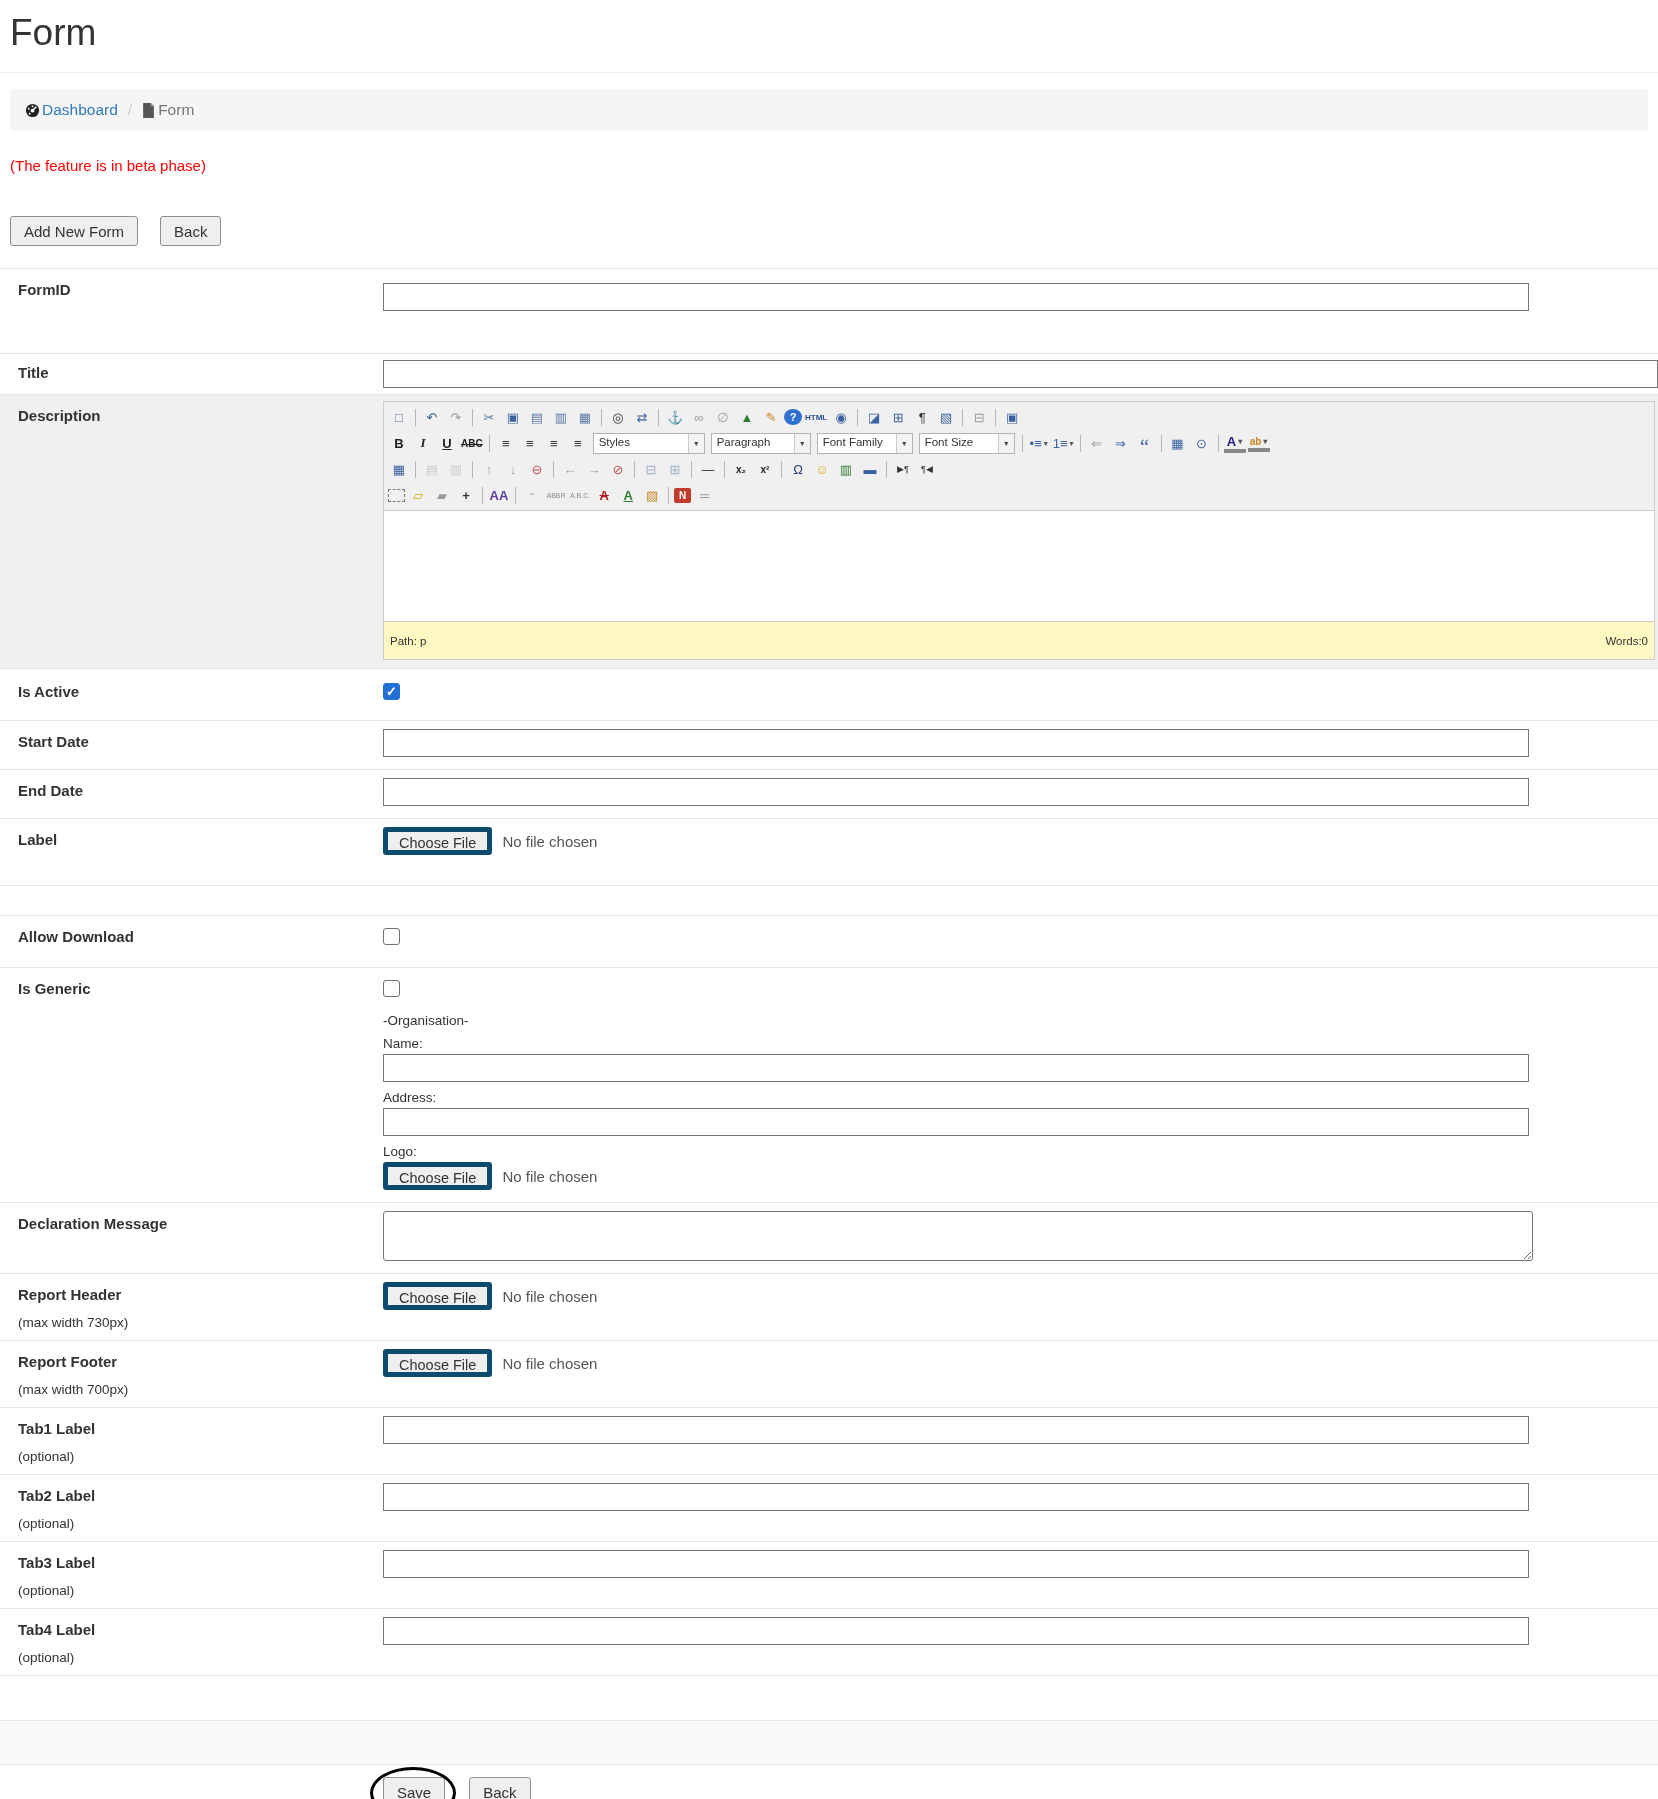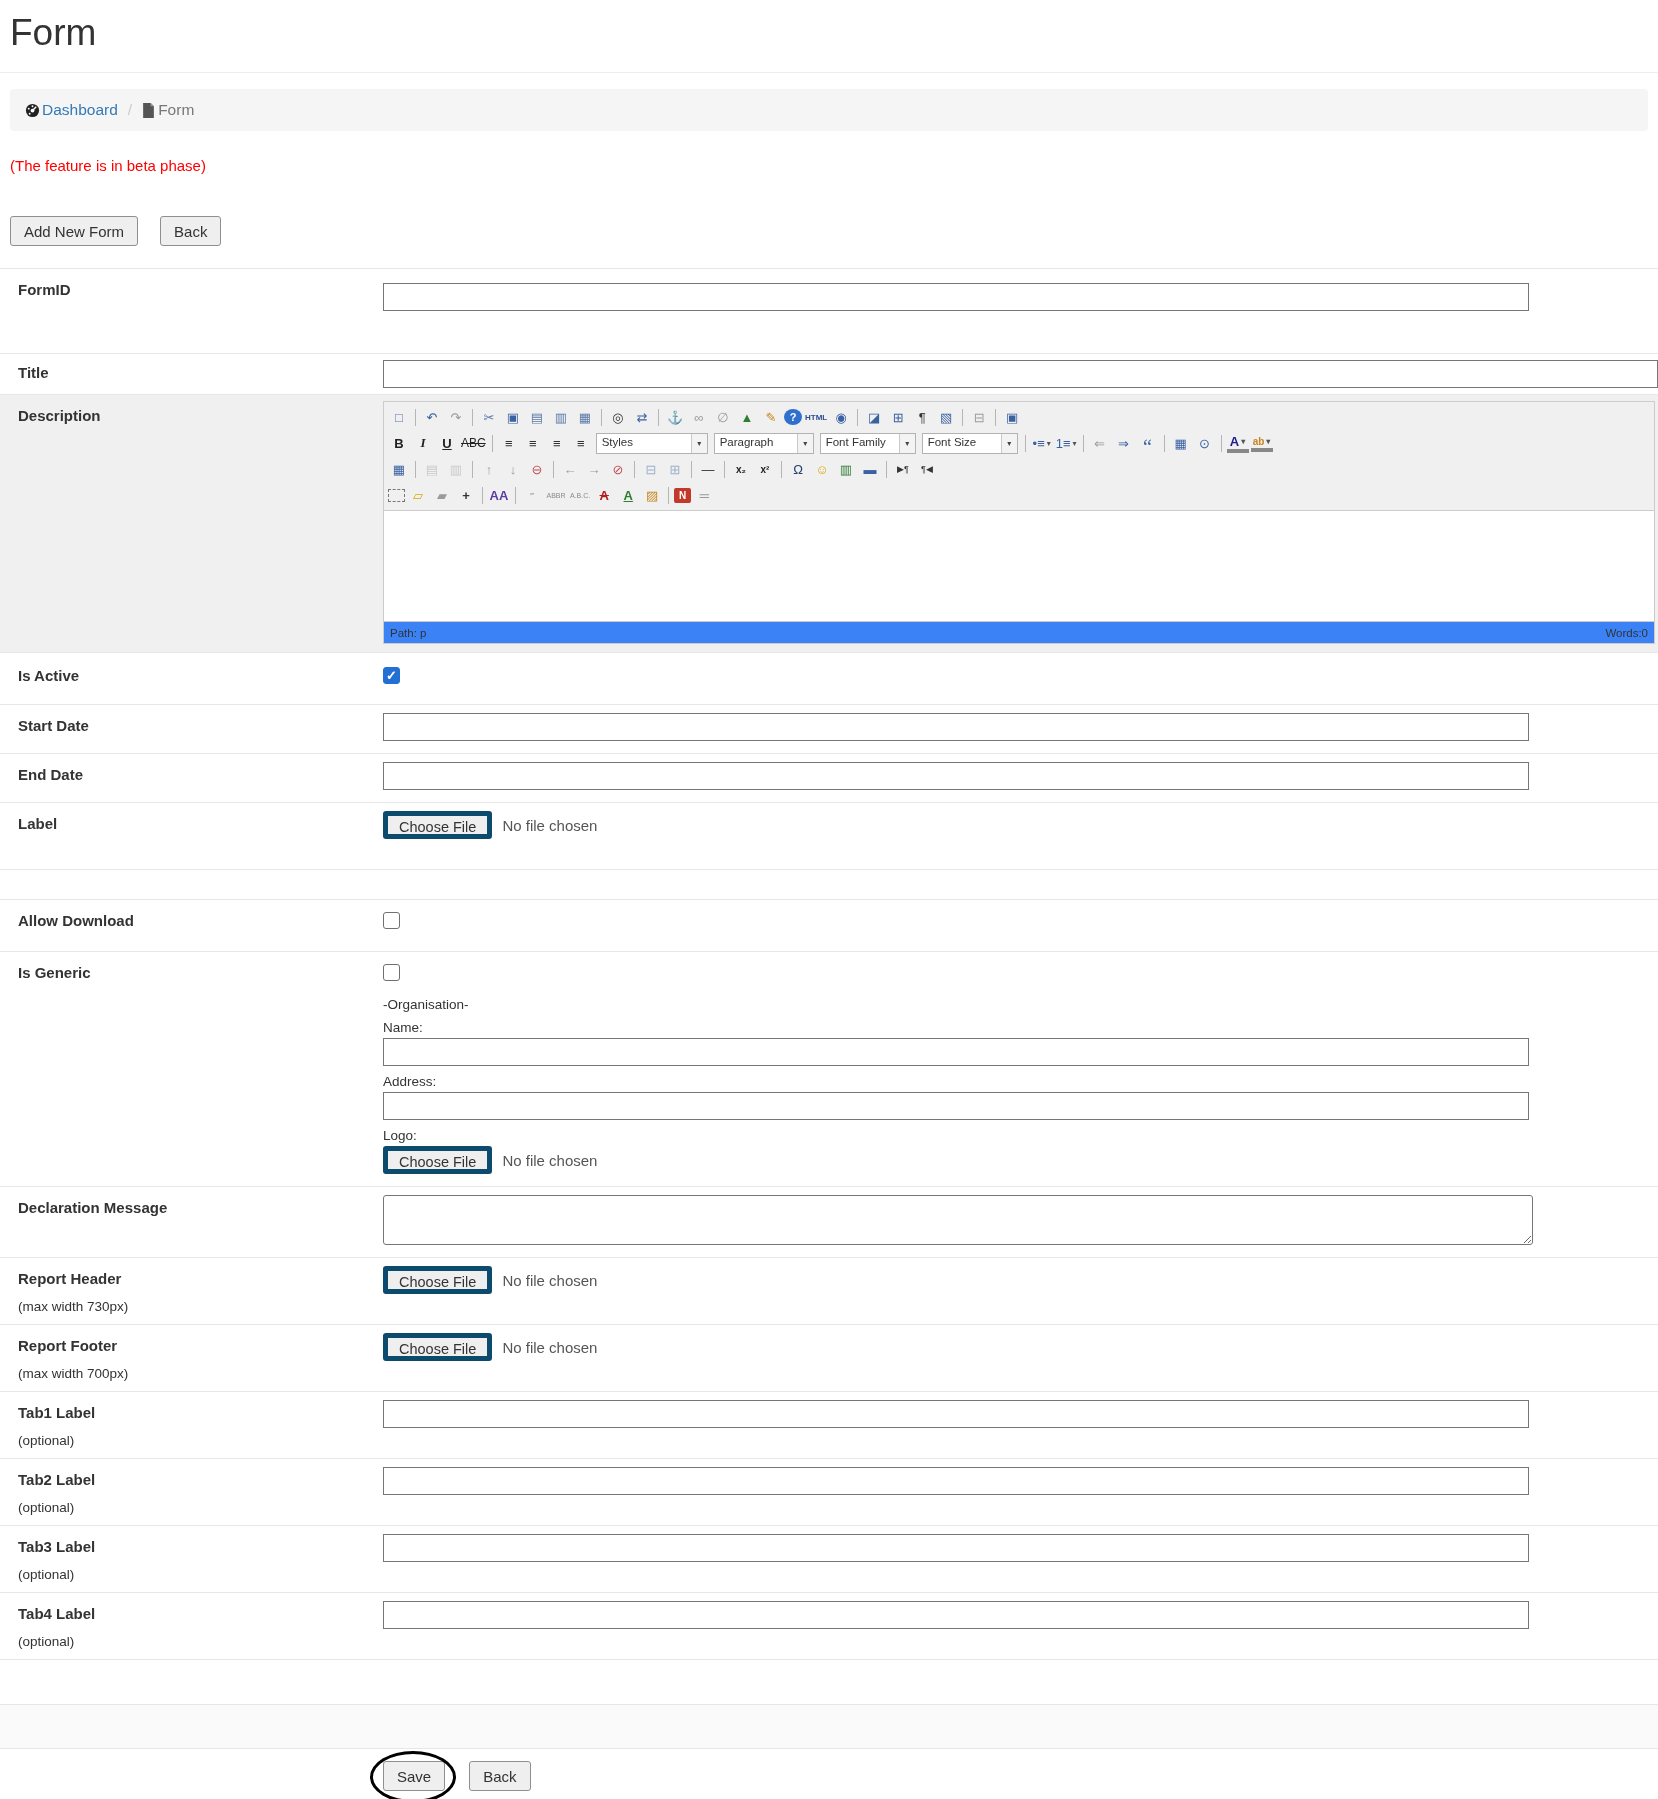--- a/index.html
+++ b/index.html
@@ -66,31 +66,31 @@
   .editor{width:1272px;border:1px solid #ccc;background:#f0f0f0;box-sizing:border-box;}
   .tb{padding:2px 3px;}
   .tb-row{display:flex;align-items:center;height:26px;}
   .tb-btn{display:inline-flex;align-items:center;justify-content:center;min-width:20px;height:20px;padding:0 1px;margin:0 1px;font-size:13px;color:#44618f;cursor:pointer;white-space:nowrap;background:transparent;border:none;font-family:inherit;}
   .tb-sep{width:1px;height:17px;background:#b5b5b5;margin:0 4px;}
   .tb-da{font-size:8px;color:#555;margin-left:2px;}
   .dd{display:inline-flex;align-items:stretch;justify-content:space-between;height:21px;background:#fff;border:1px solid #b3b3b3;margin:0 3px;font-size:11.5px;color:#333;box-sizing:border-box;cursor:pointer;}
   .dd-l{padding:2px 5px 0;}
   .dd-a{width:15px;border-left:1px solid #c9c9c9;display:flex;align-items:center;justify-content:center;font-size:8px;color:#444;background:#f3f3f3;}
   .ed-body{background:#fff;height:110px;border-top:1px solid #ccc;cursor:text;}
-  .ed-status{height:21px;background:#3b82f6;border-top:1px solid #ccc;display:flex;justify-content:space-between;align-items:center;padding:0 6px;font-size:11.5px;color:#333;}
+  .ed-status{height:21px;background:#fef9c3;border-top:1px solid #ccc;display:flex;justify-content:space-between;align-items:center;padding:8px 6px;font-size:11.5px;color:#333;}
 
   
   .c-dark{color:#333}.c-gray{color:#9a9a9a}.c-steel{color:#5b7aa8}.c-blue{color:#3a62a0}
   .c-green{color:#2e7d32}.c-orange{color:#c8851f}.c-yellow{color:#d8a800}
   .c-red{color:#c05050}.c-navy{color:#23406e}
   .dis{opacity:.45}
   .g-b{font-weight:bold;color:#222}
   .g-i{font-style:italic;font-weight:bold;color:#222;font-family:"Liberation Serif",serif;}
   .g-u{text-decoration:underline;font-weight:bold;color:#222}
-  .g-abc{font-size:12px;font-weight:normal;text-decoration:line-through;color:#222}
+  .g-abc{font-size:10px;font-weight:bold;text-decoration:line-through;color:#222}
   .g-quote{font-family:"Liberation Serif",serif;font-size:20px;color:#3a62a0;line-height:8px;padding-top:8px;}
   .g-html{font-size:8px;font-weight:bold;color:#2a4e8f}
   .g-help{width:16px;height:16px;min-width:16px;border-radius:50%;background:#2f6fce;color:#fff;font-size:11px;font-weight:bold}
   .g-fore{font-weight:bold;color:#1a1a8c;border-bottom:4px solid #888;line-height:11px;height:15px;}
   .g-back{font-size:10px;font-weight:bold;color:#c8851f;border-bottom:4px solid #888;line-height:9px;height:13px;}
   .g-sub,.g-sup{font-size:10px;font-weight:bold;color:#222}
   .g-small{font-size:7px;color:#8a8a8a}
   .g-del{color:#b02020;text-decoration:line-through;font-weight:bold}
   .g-ins{color:#2e7d32;text-decoration:underline;font-weight:bold}
   .g-aa{font-weight:bold;color:#5b3d9e}

